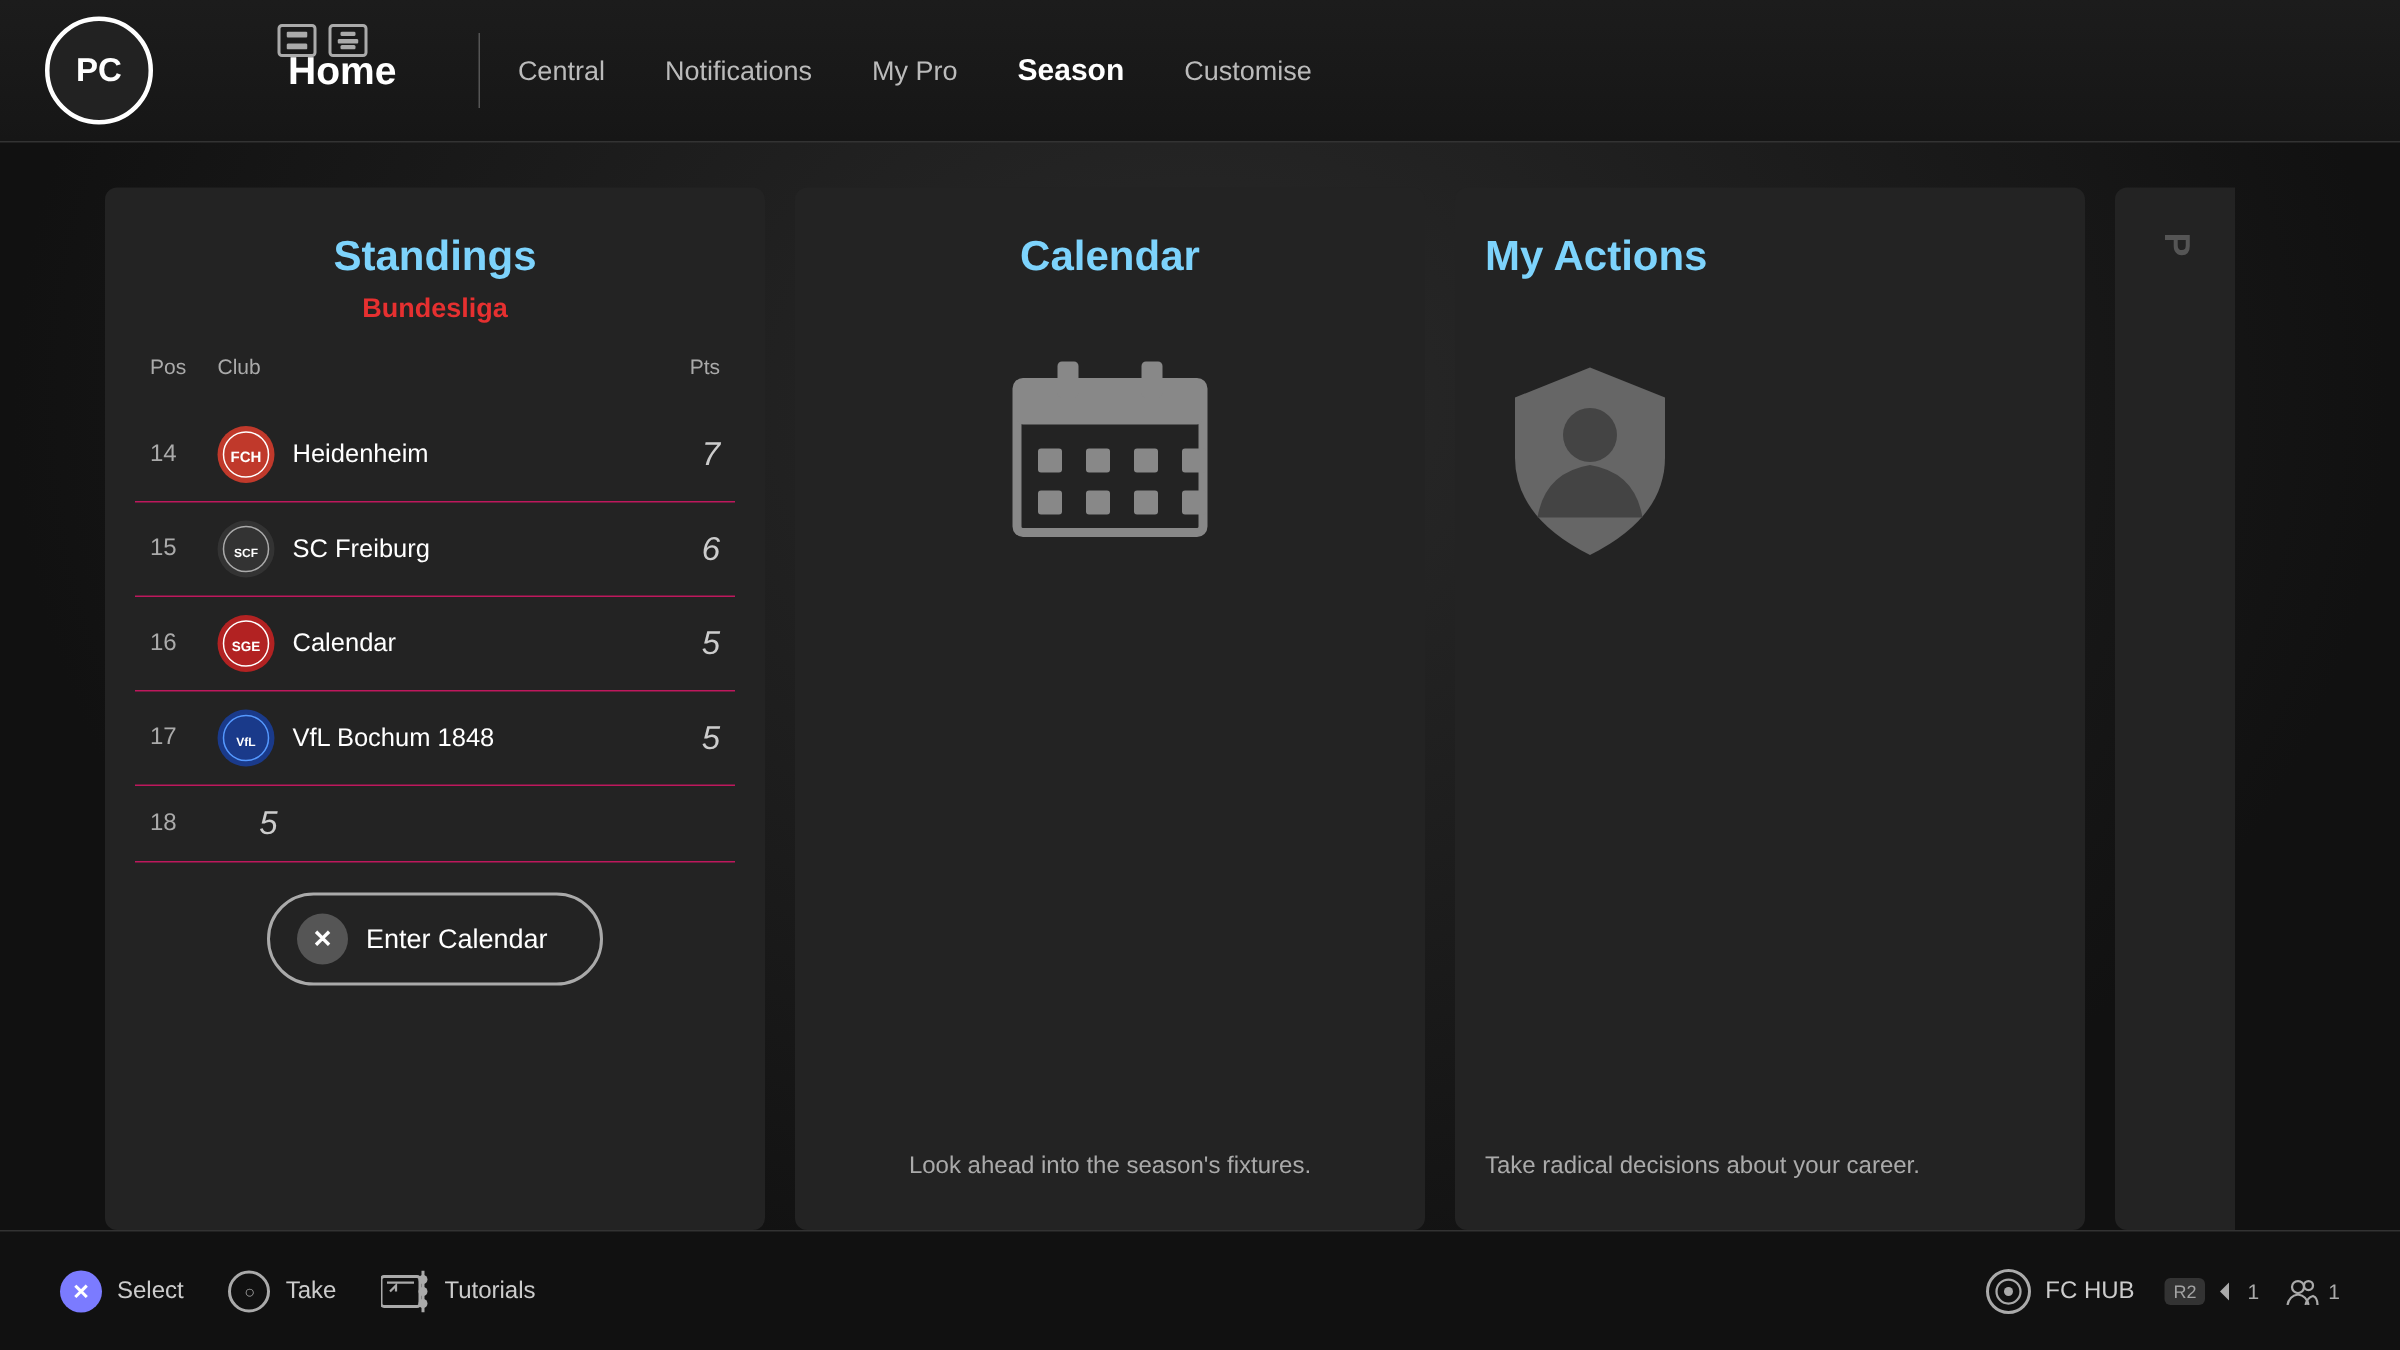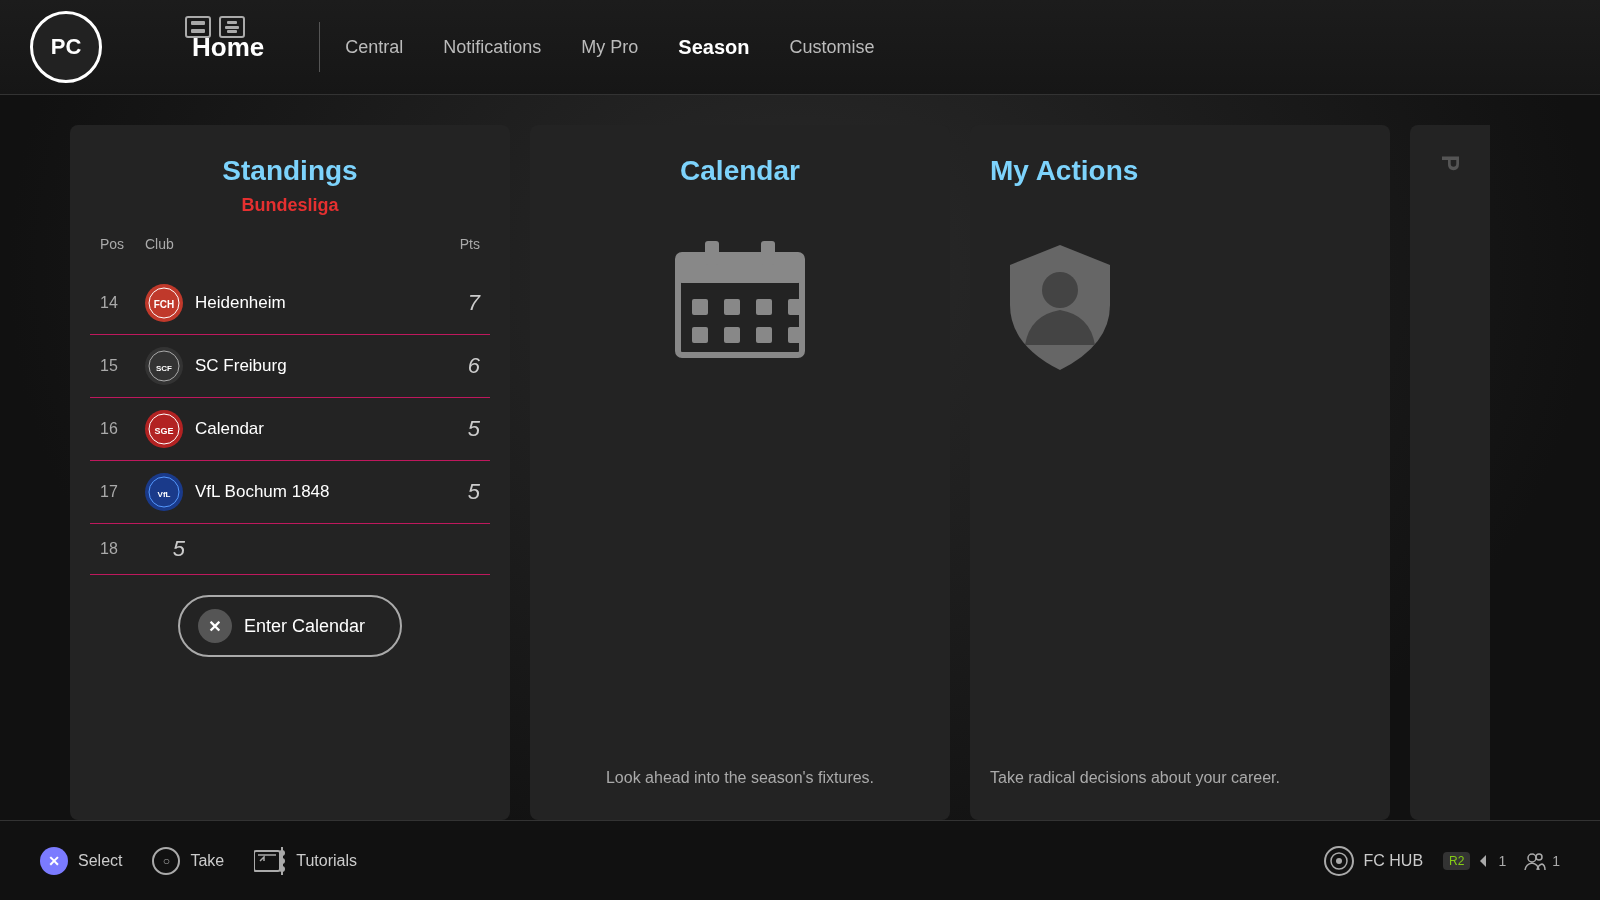--- a/index.html
+++ b/index.html
@@ -415,21 +415,21 @@
       gap: 6px;
       font-size: 14px;
       color: #aaa;
     }
 
     .r2-box {
       background: #333;
       border-radius: 4px;
       padding: 2px 6px;
       font-size: 12px;
-      color: #84cc16;
+      color: #a3a3a3;
     }
 
     
     .enter-btn-container {
       position: relative;
       z-index: 10;
       display: flex;
       justify-content: center;
       margin-top: 20px;
     }

